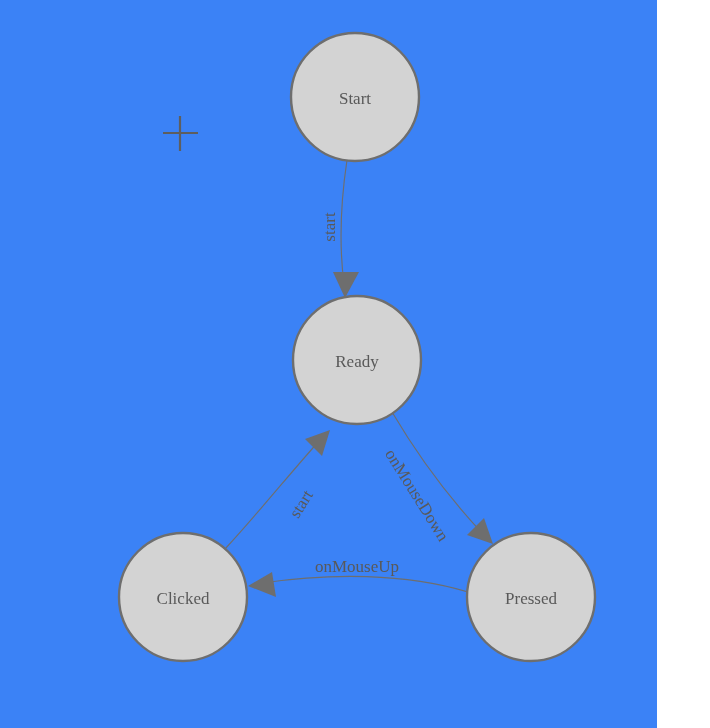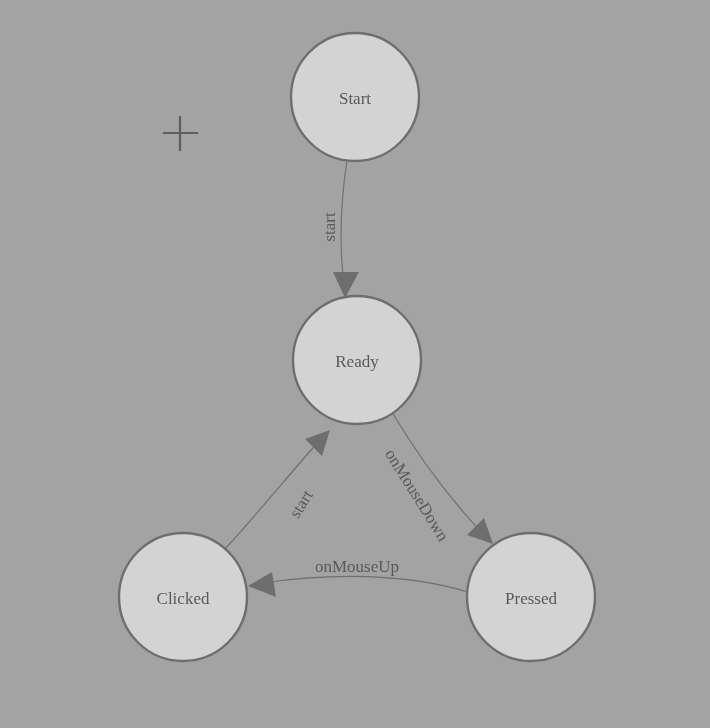--- a/index.html
+++ b/index.html
@@ -8,23 +8,23 @@
     background: #ffffff;
   }
   body {
     width: 710px;
     height: 728px;
     font-family: "Liberation Serif", "DejaVu Serif", serif;
     overflow: hidden;
   }
   #canvas-root {
     position: relative;
-    width: 710px;
+    width: 657px;
     height: 728px;
-    background: #a3a3a3;
+    background: #3b82f6;
   }
   svg#graph {
     display: block;
     width: 710px;
     height: 728px;
   }
   .node-circle {
     fill: #d3d3d3;
     stroke: #6e6e6e;
     stroke-width: 2.4;

